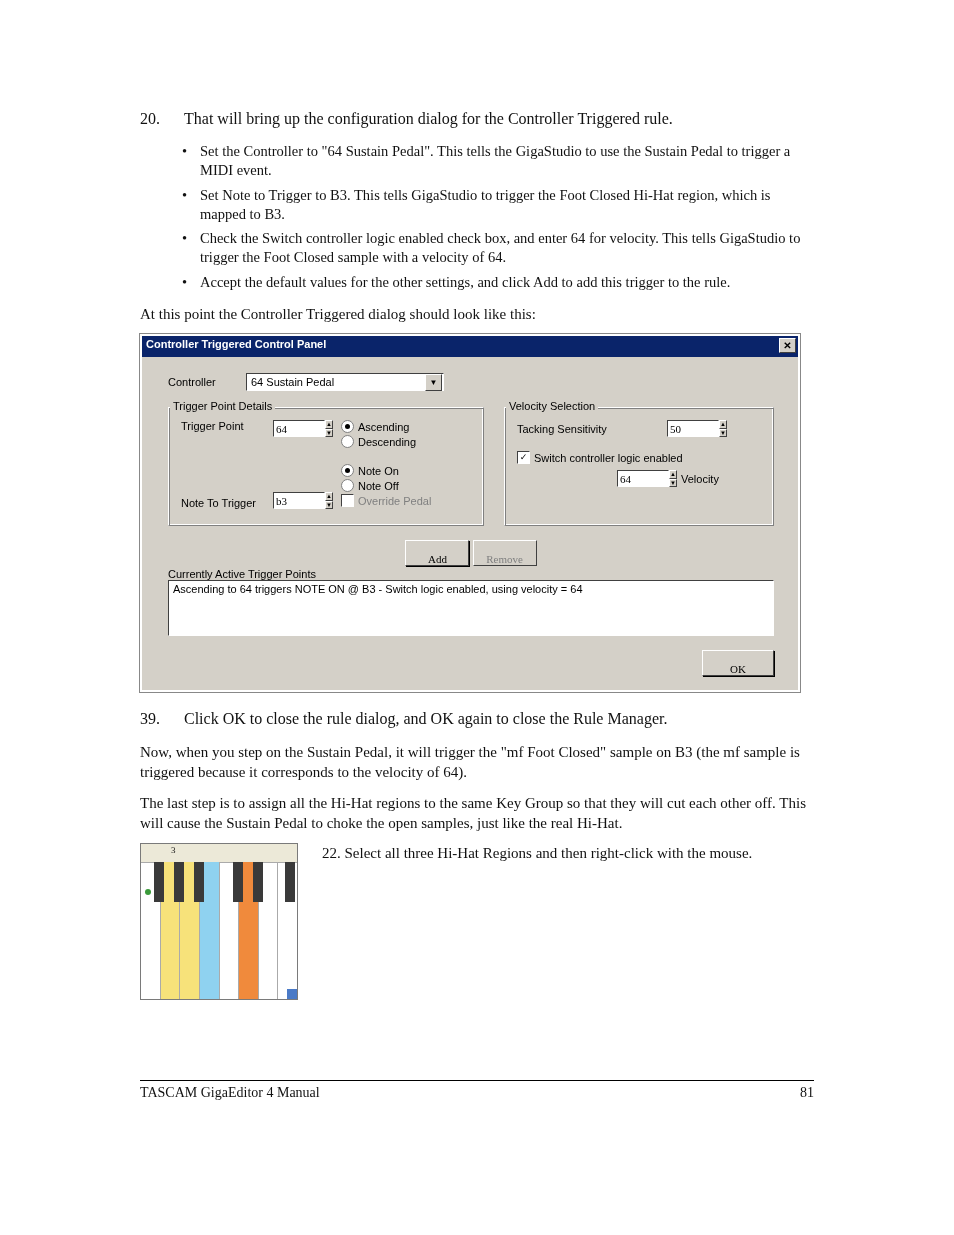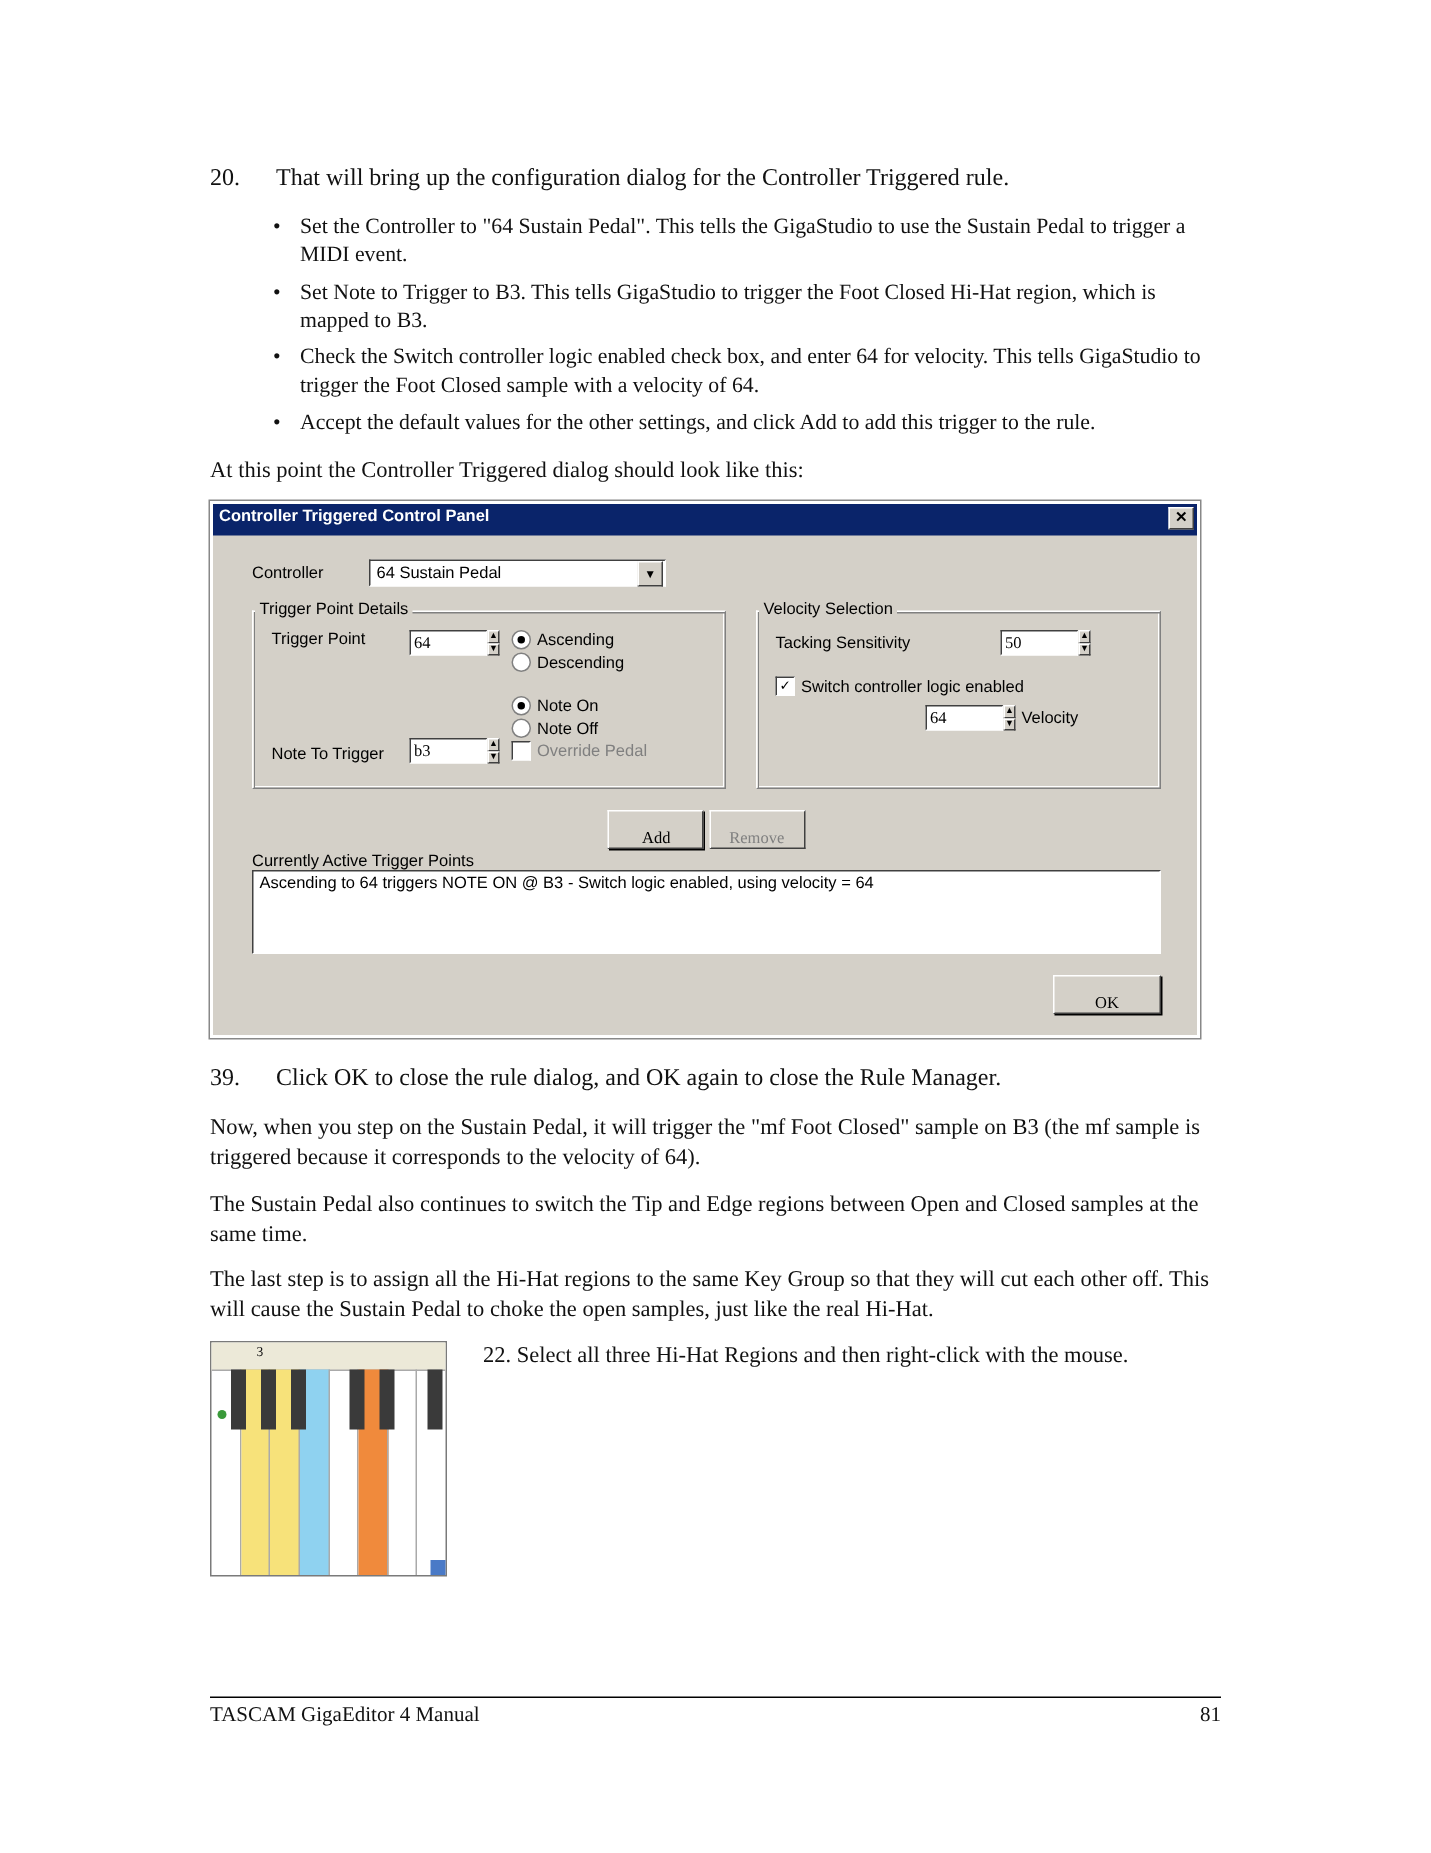--- a/index.html
+++ b/index.html
@@ -320,21 +320,20 @@
 </div>
 
 <ol class="steps after-dialog">
   <li>
     <span class="num">39.</span>
     <span class="txt">Click OK to close the rule dialog, and OK again to close the Rule Manager.</span>
   </li>
 </ol>
 
 <p>Now, when you step on the Sustain Pedal, it will trigger the "mf Foot Closed" sample on B3 (the mf sample is triggered because it corresponds to the velocity of 64).</p>
-<p>The Sustain Pedal also continues to switch the Tip and Edge regions between Open and Closed samples at the same time.</p>
 <p>The last step is to assign all the Hi-Hat regions to the same Key Group so that they will cut each other off. This will cause the Sustain Pedal to choke the open samples, just like the real Hi-Hat.</p>
 
 <div class="flex22">
   <div class="kbd">
     <div class="topbar">
           <span class="mark">3</span>
         </div>
     <div class="keys">
       <div class="wkey"></div>
       <div class="wkey selA"></div>

